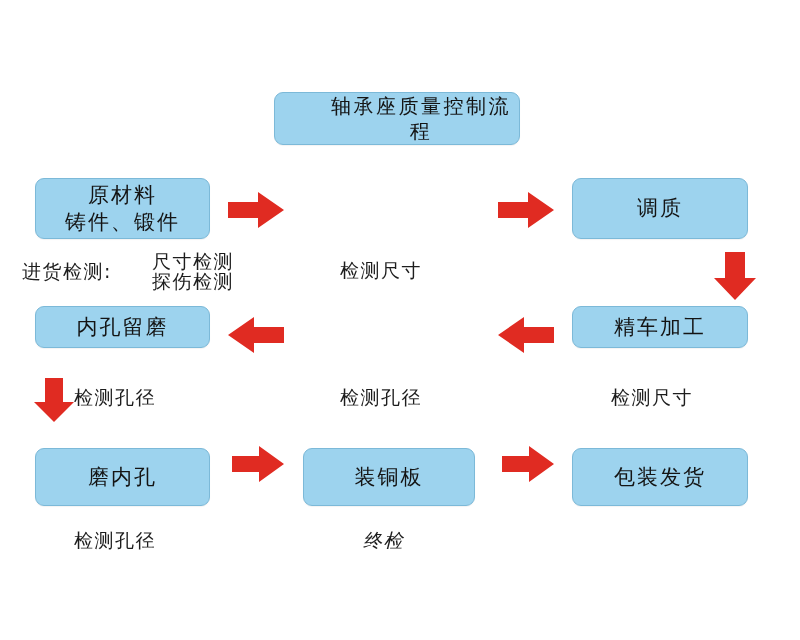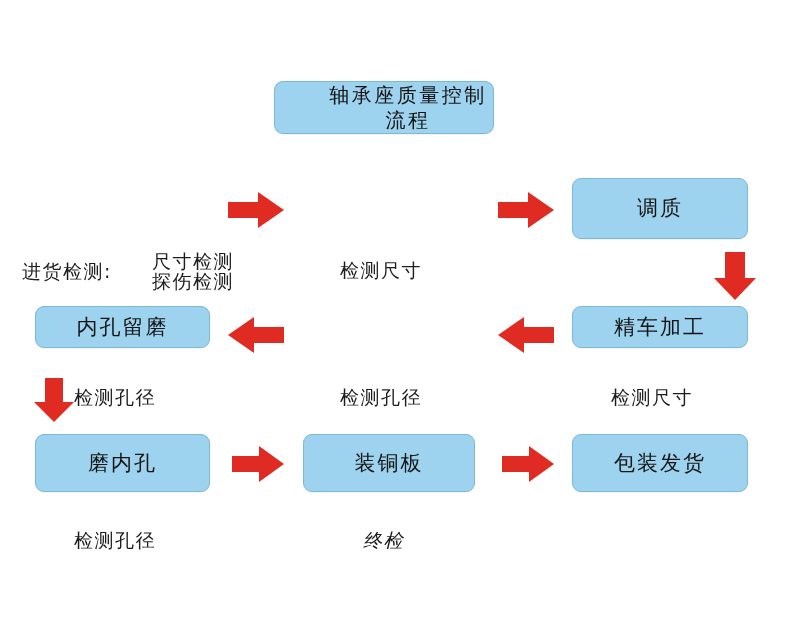--- a/index.html
+++ b/index.html
@@ -44,32 +44,32 @@
   .node .node-text {
     display: block;
     width: 100%;
   }
   .node .line2 {
     display: block;
   }
 
   .node.title-node {
     left: 274px;
-    top: 81px;
-    width: 220px;
+    top: 92px;
+    width: 246px;
     height: 53px;
     font-size: 20px;
     letter-spacing: 2.5px;
     padding-left: 48px;
   }
 
   
   .node.r1 { top: 178px; height: 61px; }
   .node.r2 { top: 306px; height: 42px; }
-  .node.r3 { top: 434px; height: 58px; }
+  .node.r3 { top: 448px; height: 58px; }
 
   .node.c1 { left: 35px;  width: 175px; }
   .node.c2 { left: 303px; width: 172px; }
   .node.c3 { left: 572px; width: 176px; }
 
   
   .caption {
     position: absolute;
     font-size: 19px;
     letter-spacing: 1.5px;
@@ -100,20 +100,26 @@
 </style>
 </head>
 <body>
 
 <div id="canvas">
 
   <div class="node title-node">
     <span class="node-text">轴承座质量控制流程</span>
   </div>
 
+  <div class="node r1 c1">
+    <span class="node-text">
+      <span>原材料</span>
+      <span class="line2">铸件、锻件</span>
+    </span>
+  </div>
 
   <div class="arrow" style="left:228px; top:192px;">
     <svg width="56" height="36" viewBox="0 0 56 36">
       <polygon points="0,10 30,10 30,0 56,18 30,36 30,26 0,26" fill="#e02b22"></polygon>
     </svg>
   </div>
 
 
   <div class="arrow" style="left:498px; top:192px;">
     <svg width="56" height="36" viewBox="0 0 56 36">

